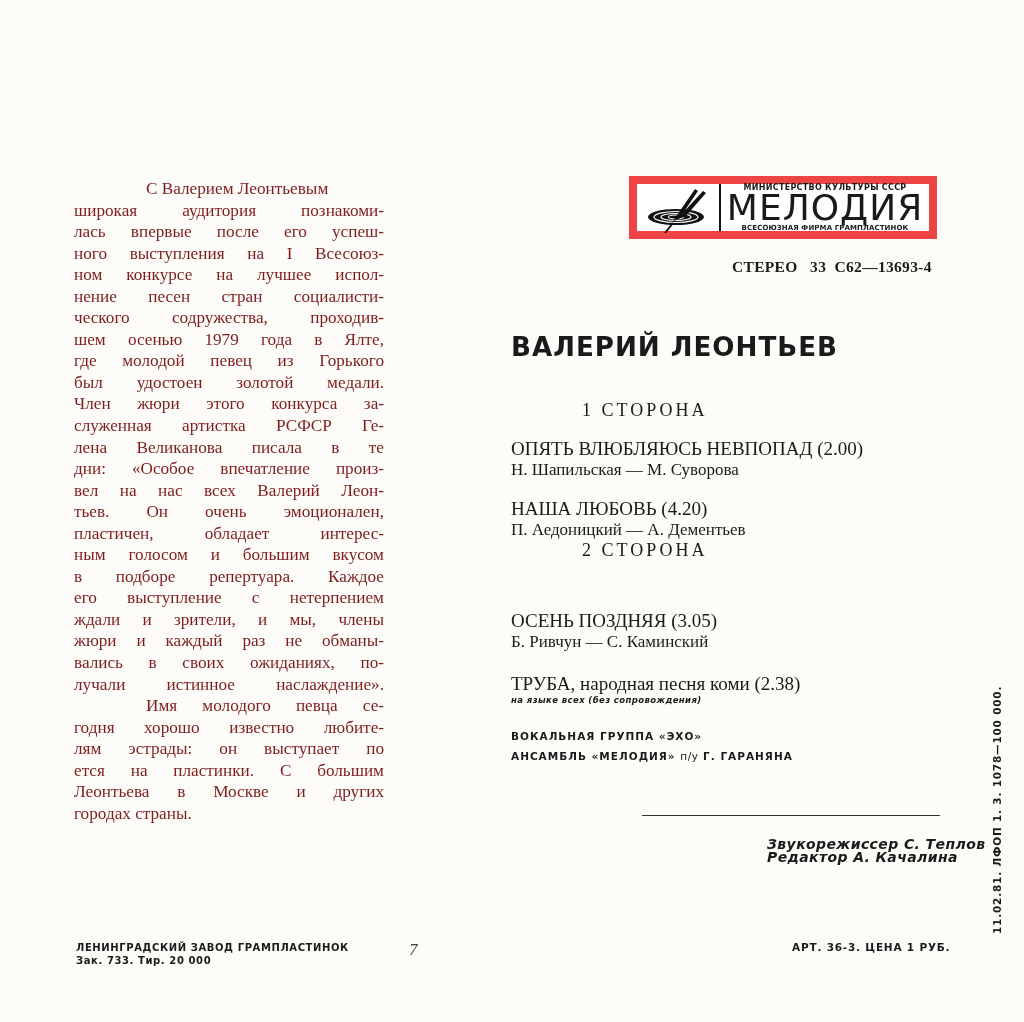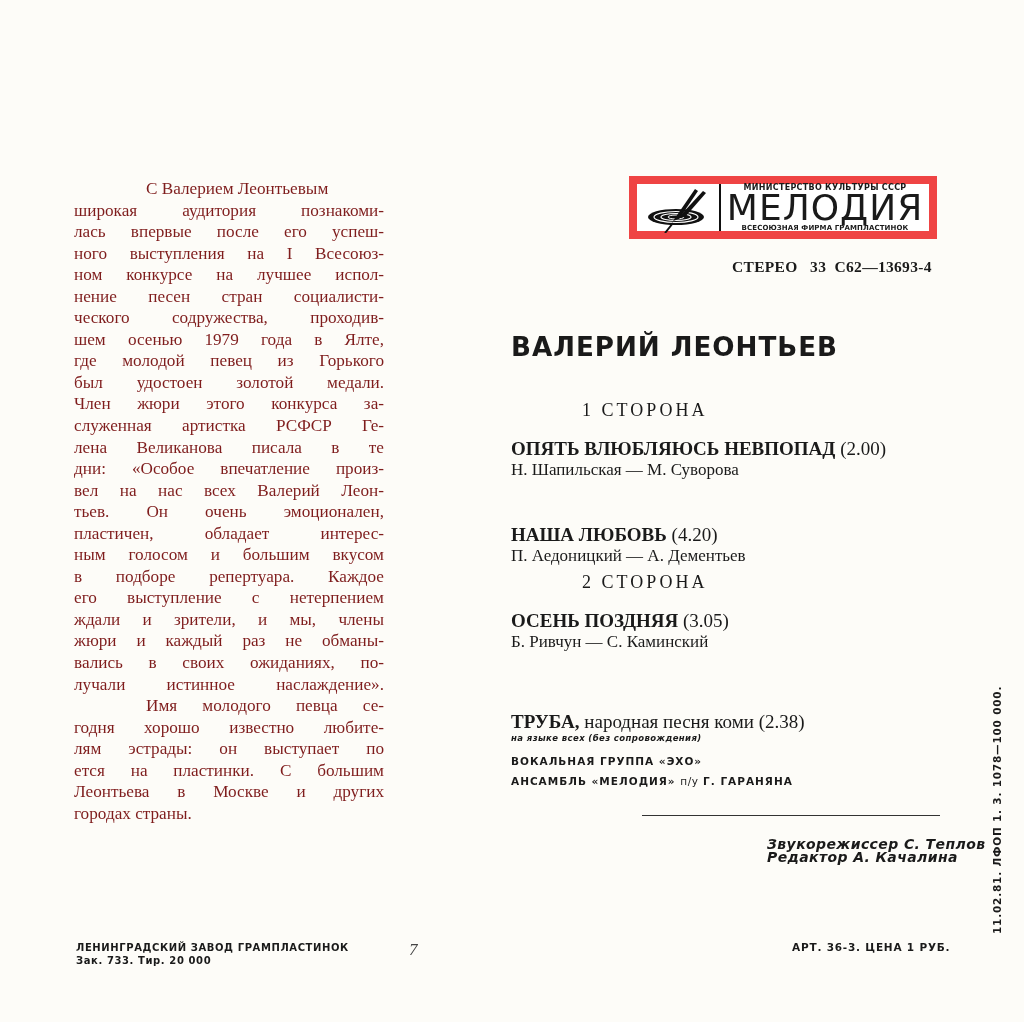--- a/index.html
+++ b/index.html
@@ -38,24 +38,24 @@
 
   .artist {
     left: 511px; top: 331px; font-family: "DejaVu Sans", sans-serif;
     font-size: 27px; font-weight: bold; letter-spacing: 1px; transform: scaleX(0.97); transform-origin: left;
   }
 
   .side-label {
     font-family: "Liberation Serif", serif; font-size: 18px; letter-spacing: 3px;
   }
   .track-title { font-family: "Liberation Serif", serif; font-size: 19px; line-height: 22px; white-space: nowrap; }
-  .track-title b { font-weight: bold; text-align: right; }
+  .track-title b { font-weight: normal; text-align: right; }
   .track-credit { font-family: "Liberation Serif", serif; font-size: 17px; line-height: 20px; white-space: nowrap; }
   .track-note { font-family: "DejaVu Sans", sans-serif; font-size: 8.5px; font-weight: bold; font-style: italic; letter-spacing: 0.4px; }
-  .perf { font-family: "DejaVu Sans", sans-serif; font-size: 10.5px; font-weight: bold; letter-spacing: 1px; white-space: nowrap; margin-top: 25px; }
+  .perf { font-family: "DejaVu Sans", sans-serif; font-size: 10.5px; font-weight: bold; letter-spacing: 1px; white-space: nowrap; }
   .perf .lower { font-weight: normal; letter-spacing: 0.5px; }
 
   .divider { left: 642px; top: 815px; width: 298px; height: 0; border-top: 1.5px solid #333; }
 
   .staff { left: 767px; top: 838px; font-family: "DejaVu Sans", sans-serif; font-size: 14px; font-weight: bold; line-height: 13px; letter-spacing: 0.4px; font-style: italic; }
 
   .plant { left: 76px; top: 941px; font-family: "DejaVu Sans", sans-serif; font-size: 10px; font-weight: bold; line-height: 13px; letter-spacing: 0.6px; }
   .page-num { left: 409px; top: 940px; font-family: "Liberation Serif", serif; font-style: italic; font-size: 17px; color: #444; }
   .price { left: 792px; top: 941px; font-family: "DejaVu Sans", sans-serif; font-size: 10.5px; font-weight: bold; letter-spacing: 0.8px; white-space: nowrap; }
 
@@ -128,33 +128,33 @@
 
 <div class="abs artist">ВАЛЕРИЙ ЛЕОНТЬЕВ</div>
 
 <div class="abs side-label" style="left:582px; top:400px;">1 СТОРОНА</div>
 
 <div class="abs" style="left:511px; top:438px;">
   <div class="track-title"><b>ОПЯТЬ ВЛЮБЛЯЮСЬ НЕВПОПАД</b> <span>(2.00)</span></div>
   <div class="track-credit">Н. Шапильская — М. Суворова</div>
 </div>
 
-<div class="abs" style="left:511px; top:524px;">
+<div class="abs" style="left:511px; top:498px;">
   <div class="track-title"><b>НАША ЛЮБОВЬ</b> <span>(4.20)</span></div>
   <div class="track-credit">П. Аедоницкий — А. Дементьев</div>
 </div>
 
-<div class="abs side-label" style="left:582px; top:572px;text-align:right;">2 СТОРОНА</div>
+<div class="abs side-label" style="left:582px; top:540px;text-align:right;">2 СТОРОНА</div>
 
 <div class="abs" style="left:511px; top:610px;">
   <div class="track-title"><b>ОСЕНЬ ПОЗДНЯЯ</b> <span>(3.05)</span></div>
   <div class="track-credit">Б. Ривчун — С. Каминский</div>
 </div>
 
-<div class="abs" style="left:511px; top:673px;margin-top:38px;">
+<div class="abs" style="left:511px; top:673px;">
   <div class="track-title"><b>ТРУБА,</b> <span>народная песня коми</span> <span>(2.38)</span></div>
   <div class="track-note">на языке всех (без сопровождения)</div>
 </div>
 
 <div class="abs perf" style="left:511px; top:730px;">ВОКАЛЬНАЯ ГРУППА «ЭХО»</div>
 <div class="abs perf" style="left:511px; top:750px;"><span>АНСАМБЛЬ «МЕЛОДИЯ»</span> <span class="lower">п/у</span> <span>Г. ГАРАНЯНА</span></div>
 
 <div class="abs divider"></div>
 
 <div class="abs staff">

